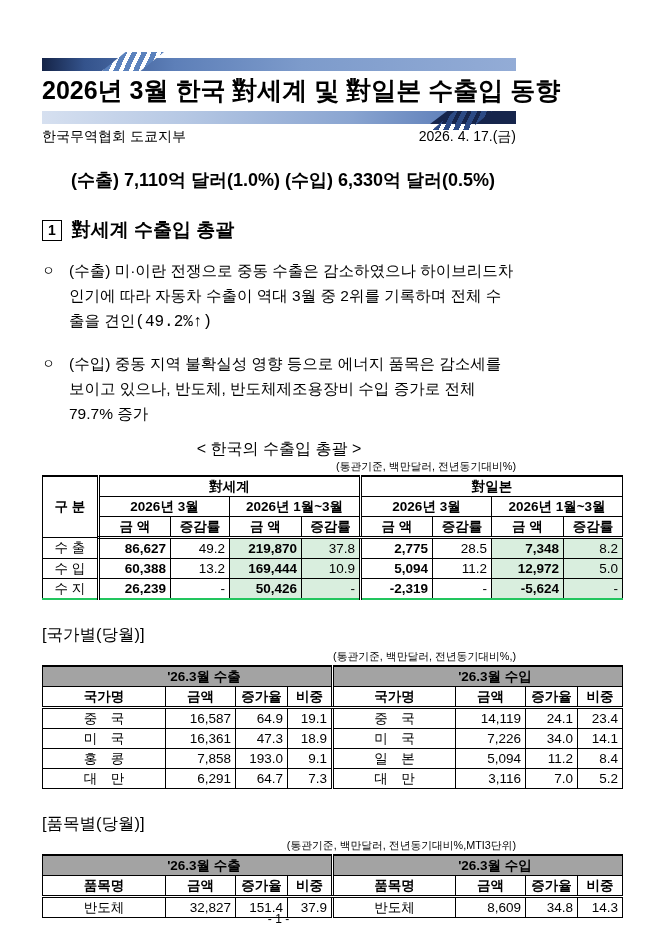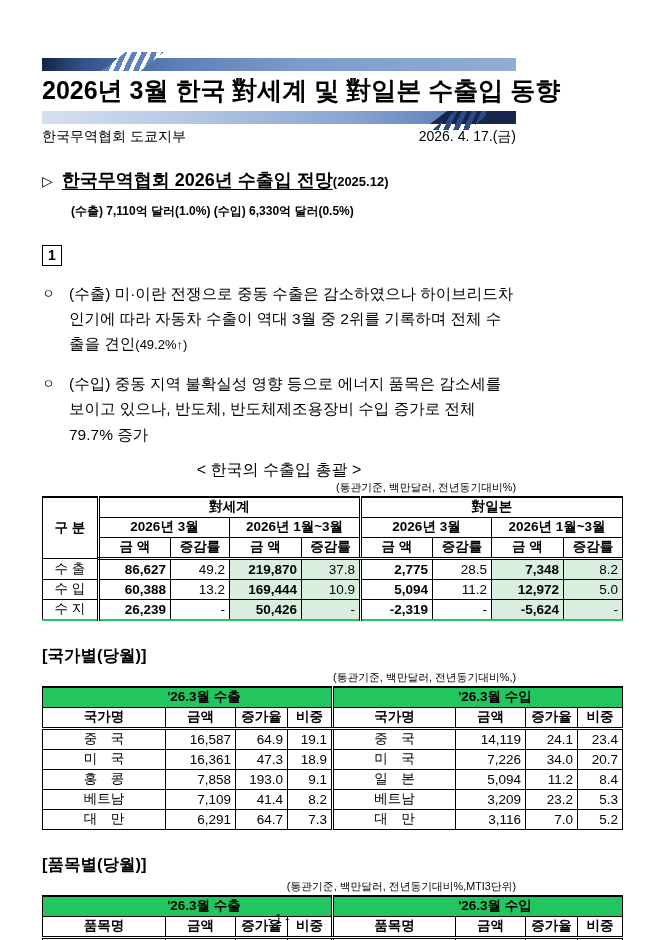--- a/index.html
+++ b/index.html
@@ -27,51 +27,51 @@
     clip-path:polygon(38% 0,100% 0,62% 100%,0 100%);
   }
   .orgrow{display:flex;justify-content:space-between;font-size:14px;margin-top:4px;}
 
   
   .outlook{margin-top:22px;}
   .outlook-head{font-size:18px;font-weight:700;}
   .outlook-head .marker{font-size:14px;margin-right:9px;font-weight:400;}
   .outlook-head .t{text-decoration:underline;text-underline-offset:3px;}
   .outlook-head .sfx{font-size:13px;}
-  .outlook-line{font-size:12px;font-weight:700;margin:11px 0 0 29px;}
+  .outlook-line{font-size:18px;font-weight:700;margin:11px 0 0 29px;}
 
   
   .sec{margin-top:25px;font-size:19px;font-weight:700;display:flex;align-items:center;gap:10px;}
   .sec .num{border:1.8px solid #000;font-size:14px;line-height:1;padding:2px 5px 3px 5px;}
 
   
   .bullet{margin-top:15px;display:flex;font-size:15.5px;line-height:1.62;}
   .bullet .m{width:27px;flex:none;font-size:13px;padding-top:2px;}
-  .bullet .sm{font-size:13px;}
+  .bullet .sm{font-size:16px;font-family:Liberation Mono, monospace;}
   .foot{margin:1px 0 0 43px;font-size:12.2px;letter-spacing:-0.2px;}
 
   
   table{border-collapse:collapse;table-layout:fixed;width:100%;font-size:13.5px;}
   td,th{border:1px solid #000;padding:0 4px;height:19px;overflow:hidden;white-space:nowrap;}
   th{font-weight:700;}
   .num{text-align:right;}
   .ctr{text-align:center;}
   .b{font-weight:700;}
   .g{background:#d9eede;}
-  .gray{background:#22c55e;padding-left:38px;}
+  .gray{background:#a3a3a3;padding-left:38px;}
   .dbl-l{border-left:3px double #000;}
   tr.top2>*{border-top:2px solid #000;}
   tr.bot2>*{border-bottom:2px solid #22c55e;}
   tr.hdbl>*{border-bottom:3px double #000;}
   tr.total>*{border-top:2px solid #000;font-weight:700;}
 
   .tblock{margin-top:13px;}
   .tcap{text-align:center;font-size:16px;}
   .tunit{text-align:right;font-size:10.8px;margin:0 0 1px 0;}
-  .seclabel{font-size:16.5px;font-weight:700;margin-top:24px;}
+  .seclabel{font-size:16.5px;font-weight:400;margin-top:24px;}
 
   .pageno{position:absolute;bottom:14px;left:0;width:100%;text-align:center;font-size:12px;}
 </style>
 </head>
 <body>
 
 <div class="page">
 
   <div class="banner">
     <div class="bar-top">
@@ -83,28 +83,26 @@
       <div class="stripes"></div>
     </div>
   </div>
 
   <div class="orgrow">
     <span>한국무역협회  도쿄지부</span>
     <span>2026. 4. 17.(금)</span>
   </div>
 
   <div class="outlook">
-    <div class="outlook-head">
-      <span class="marker">▷</span><span class="t">한국무역협회 2026년 수출입 전망</span><span class="sfx">(2025.12)</span>
-    </div>
     <div class="outlook-line">(수출) 7,110억 달러(1.0%) (수입) 6,330억 달러(0.5%)</div>
   </div>
 
   <div class="sec">
     <span class="num">1</span>
+    <span>對세계 수출입 총괄</span>
   </div>
 
   <div class="bullet">
     <span class="m">ㅇ</span>
     <span><span>(수출) 미·이란 전쟁으로 중동 수출은 감소하였으나 하이브리드차 인기에 따라 자동차 수출이 역대 3월 중 2위를 기록하며 전체 수출을 견인</span><span class="sm">(49.2%↑)</span></span>
   </div>
 
   <div class="bullet">
     <span class="m">ㅇ</span>
     <span>(수입) 중동 지역 불확실성 영향 등으로 에너지 품목은 감소세를 보이고 있으나, 반도체, 반도체제조용장비 수입 증가로 전체 79.7% 증가</span>
@@ -224,41 +222,31 @@
         <td class="num">23.4</td>
       </tr>
       <tr>
         <td class="ctr">미　국</td>
         <td class="num">16,361</td>
         <td class="num">47.3</td>
         <td class="num">18.9</td>
         <td class="ctr dbl-l">미　국</td>
         <td class="num">7,226</td>
         <td class="num">34.0</td>
-        <td class="num">20.7</td>
+        <td class="num">14.1</td>
       </tr>
       <tr>
         <td class="ctr">홍　콩</td>
         <td class="num">7,858</td>
         <td class="num">193.0</td>
         <td class="num">9.1</td>
         <td class="ctr dbl-l">일　본</td>
         <td class="num">5,094</td>
         <td class="num">11.2</td>
         <td class="num">8.4</td>
-      </tr>
-      <tr>
-        <td class="ctr">베트남</td>
-        <td class="num">7,109</td>
-        <td class="num">41.4</td>
-        <td class="num">8.2</td>
-        <td class="ctr dbl-l">베트남</td>
-        <td class="num">3,209</td>
-        <td class="num">23.2</td>
-        <td class="num">5.3</td>
       </tr>
       <tr>
         <td class="ctr">대　만</td>
         <td class="num">6,291</td>
         <td class="num">64.7</td>
         <td class="num">7.3</td>
         <td class="ctr dbl-l">대　만</td>
         <td class="num">3,116</td>
         <td class="num">7.0</td>
         <td class="num">5.2</td>

